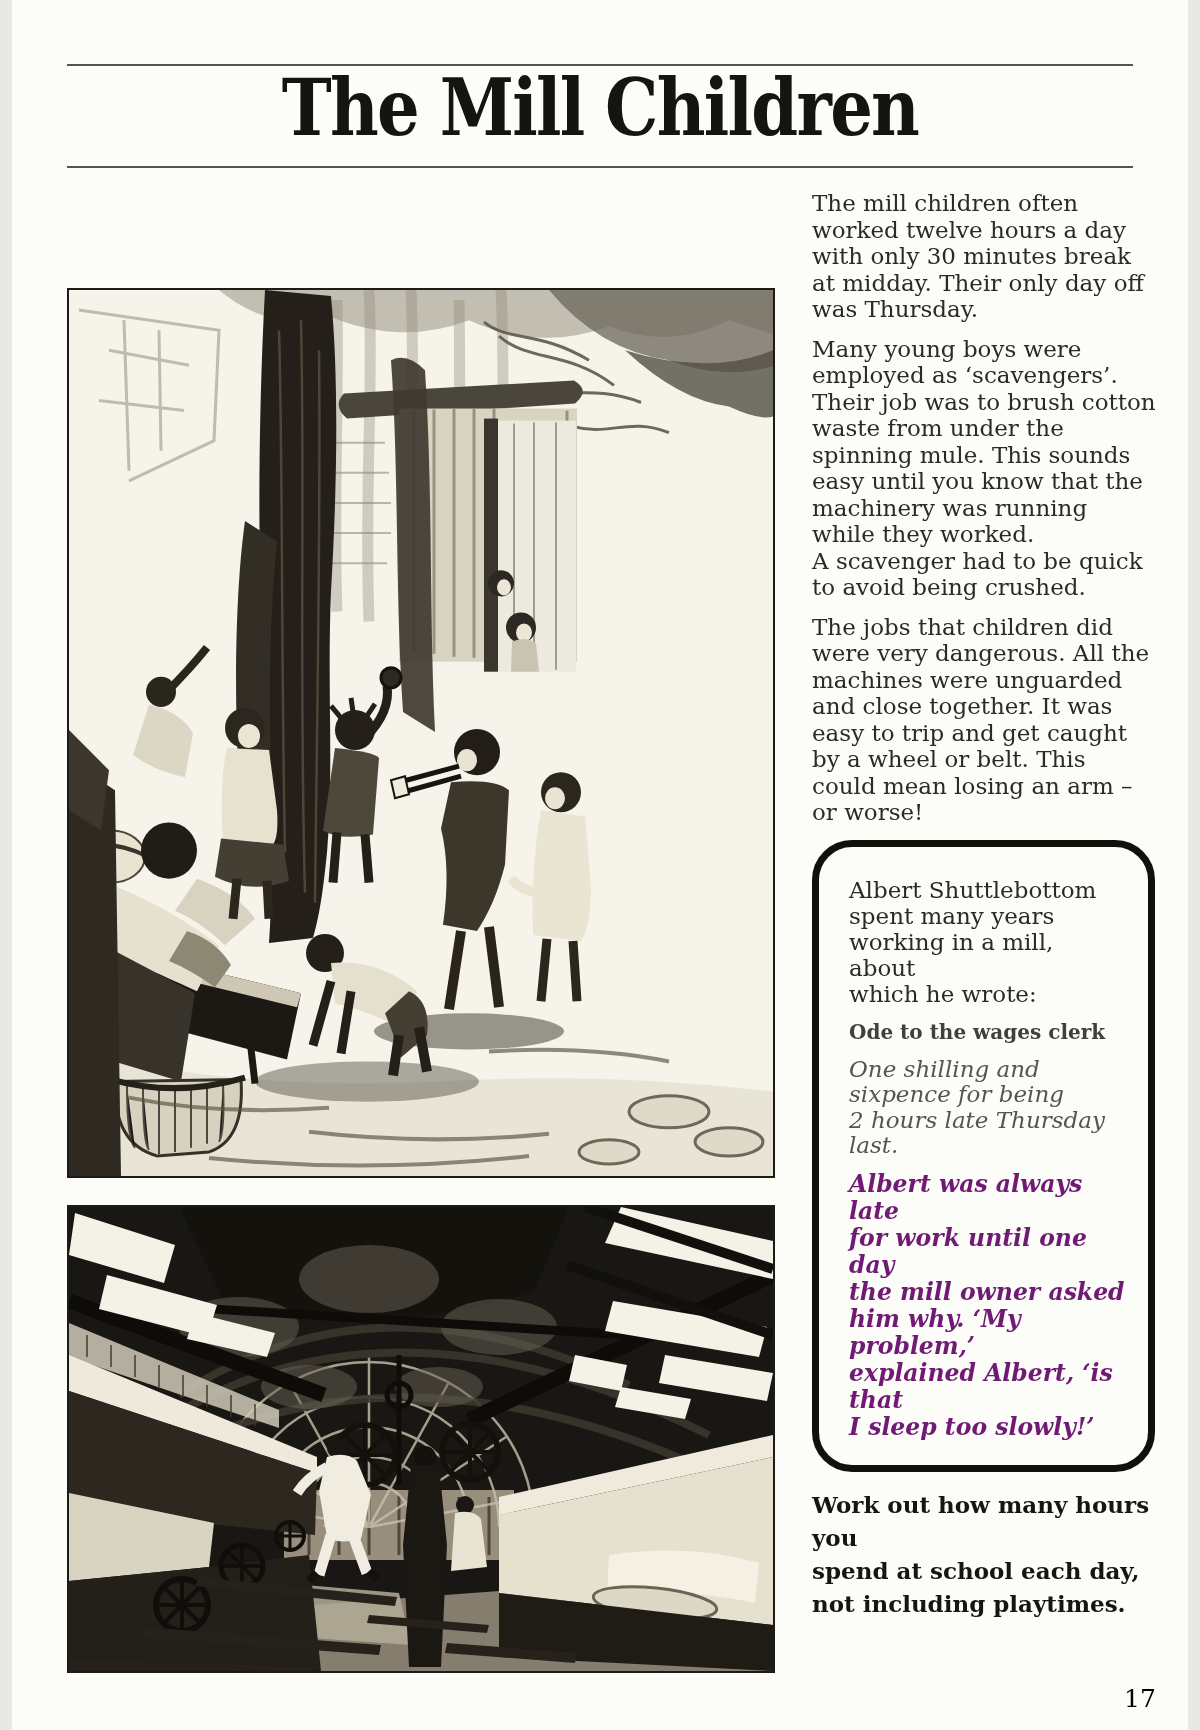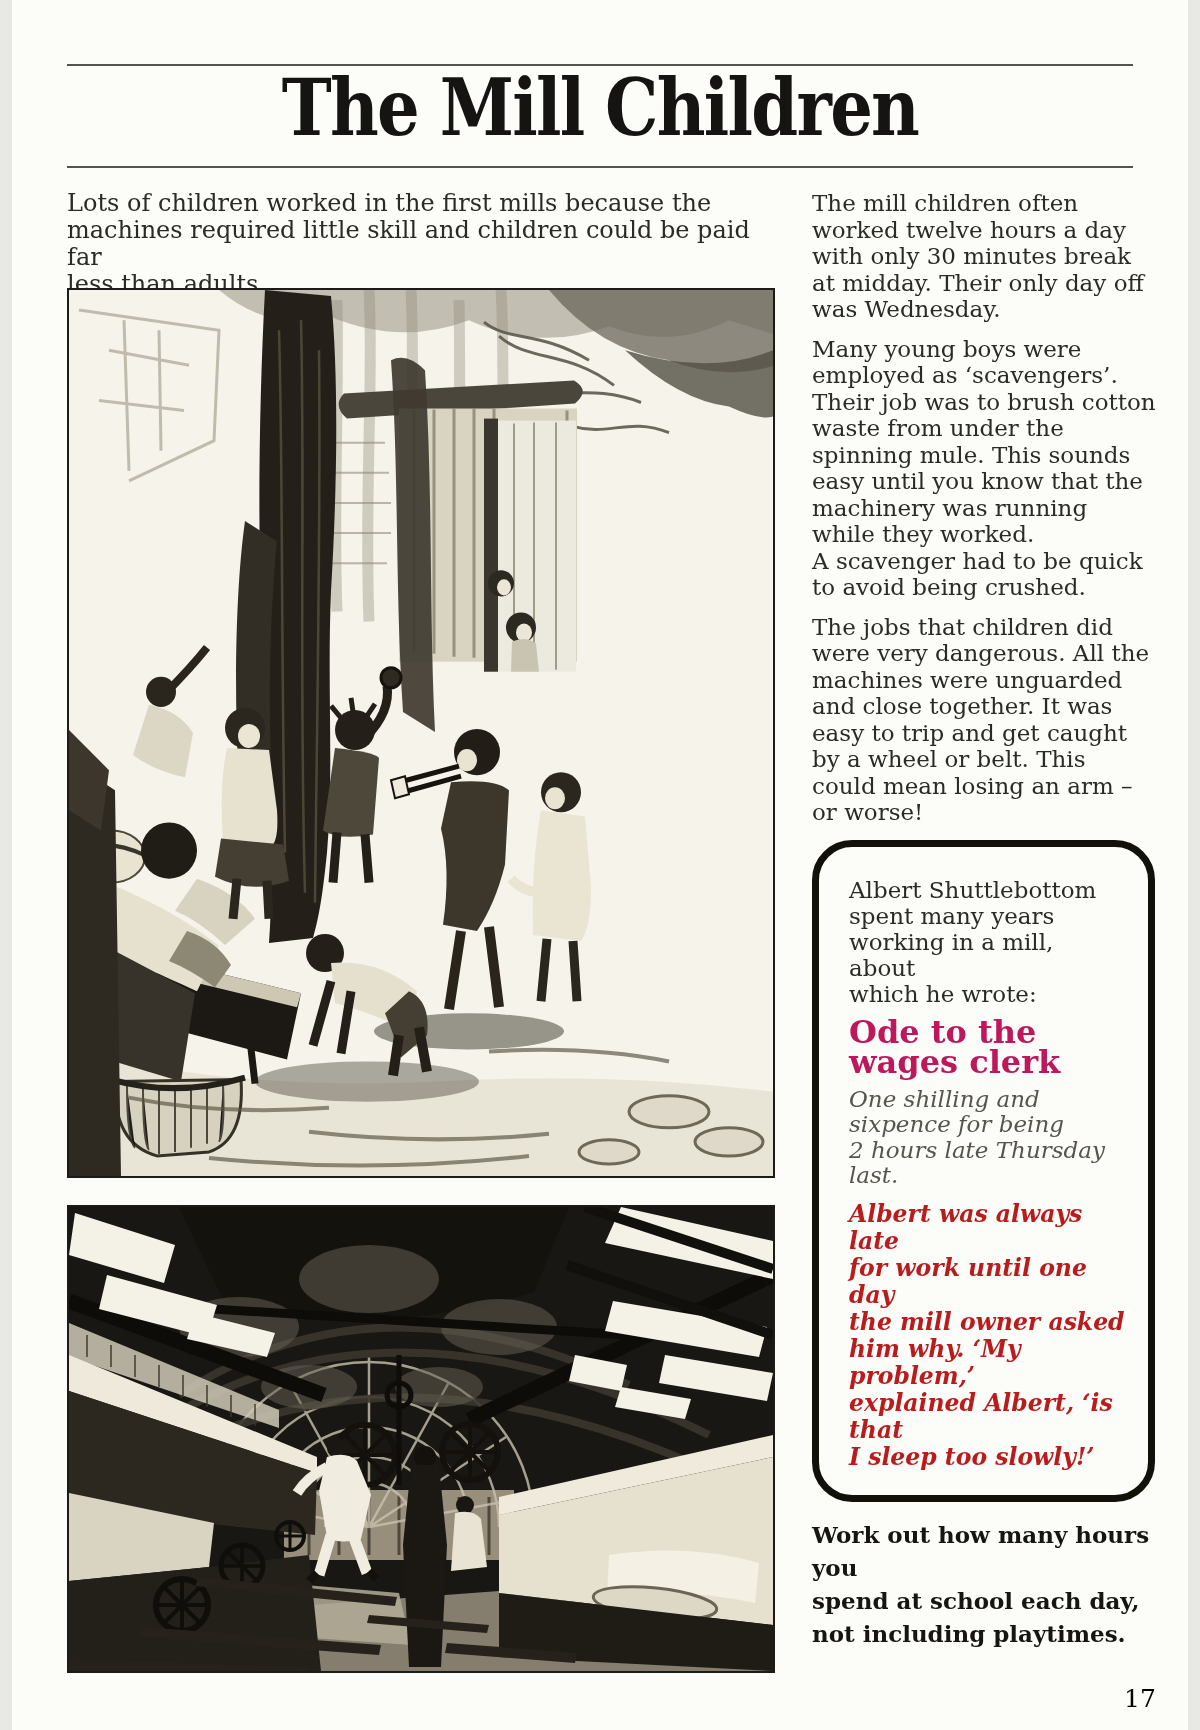--- a/index.html
+++ b/index.html
@@ -16,41 +16,38 @@
   .fig{position:absolute;left:55px;width:704px;border:2px solid #1c1b18;background:#f5f3ea;}
   .fig.etch{top:288px;height:886px;}
   .fig.photo{top:1205px;height:464px;background:#191713;}
   .fig svg{display:block;width:100%;height:100%;}
   .col-right{position:absolute;left:800px;top:190px;width:350px;}
   .col-right p.body{margin:0 0 13px 0;font-size:23px;line-height:26.5px;white-space:pre-line;}
   .qbox{box-sizing:border-box;margin-top:14px;border:7px solid #111009;border-radius:40px;
         padding:30px 22px 24px 30px;width:343px;}
   .qbox p{margin:0;white-space:pre-line;}
   .q-intro{font-size:23px;line-height:26px;}
-  .q-head{font-size:32px;line-height:30px;font-weight:bold;margin-top:10px !important;color:#be185d;}
+  .q-head{font-size:20px;line-height:30px;font-weight:bold;margin-top:10px !important;color:#404040;}
   .q-poem{font-size:23px;line-height:25.5px;font-style:italic;color:#57544e;margin-top:10px !important;}
-  .q-anec{font-size:23.5px;line-height:27px;font-style:italic;font-weight:bold;color:#b91c1c;margin-top:12px !important;}
+  .q-anec{font-size:23.5px;line-height:27px;font-style:italic;font-weight:bold;color:#701a75;margin-top:12px !important;}
   .task{position:relative;margin-top:16px;}
   .task p{margin:0;font-size:23px;line-height:33px;font-weight:bold;color:#161511;white-space:pre-line;}
   .page-number{position:absolute;left:1112px;top:1684px;font-size:25px;color:#000000;}
 </style>
 </head>
 <body>
 
 <div class="page">
 
   <div class="rule top"></div>
   <div class="title-wrap">
     <h1>The Mill Children</h1>
   </div>
   <div class="rule under-title"></div>
 
-  <p class="intro">Lots of children worked in the first mills because the
-machines required little skill and children could be paid far
-less than adults.</p>
 
   <figure class="fig etch" style="margin:0">
     <svg viewBox="0 0 704 882" preserveAspectRatio="none">
       <rect width="704" height="882" fill="#f5f3ea"></rect>
 
       <g stroke="#b7b2a2" stroke-width="3" fill="none" opacity=".85">
         <path d="M10,20 L150,40 L145,150 L60,190"></path>
         <path d="M40,60 L120,75 M30,110 L115,120 M55,30 L60,180 M90,40 L92,160"></path>
       </g>
 
@@ -295,21 +292,21 @@
         <path d="M300,408 L420,418 L418,426 L298,416 Z"></path>
       </g>
     </svg>
   </figure>
 
   <div class="col-right">
     <p class="body">The mill children often
 worked twelve hours a day
 with only 30 minutes break
 at midday. Their only day off
-was Wednesday.</p>
+was Thursday.</p>
     <p class="body">Many young boys were
 employed as ‘scavengers’.
 Their job was to brush cotton
 waste from under the
 spinning mule. This sounds
 easy until you know that the
 machinery was running
 while they worked.
 A scavenger had to be quick
 to avoid being crushed.</p>

